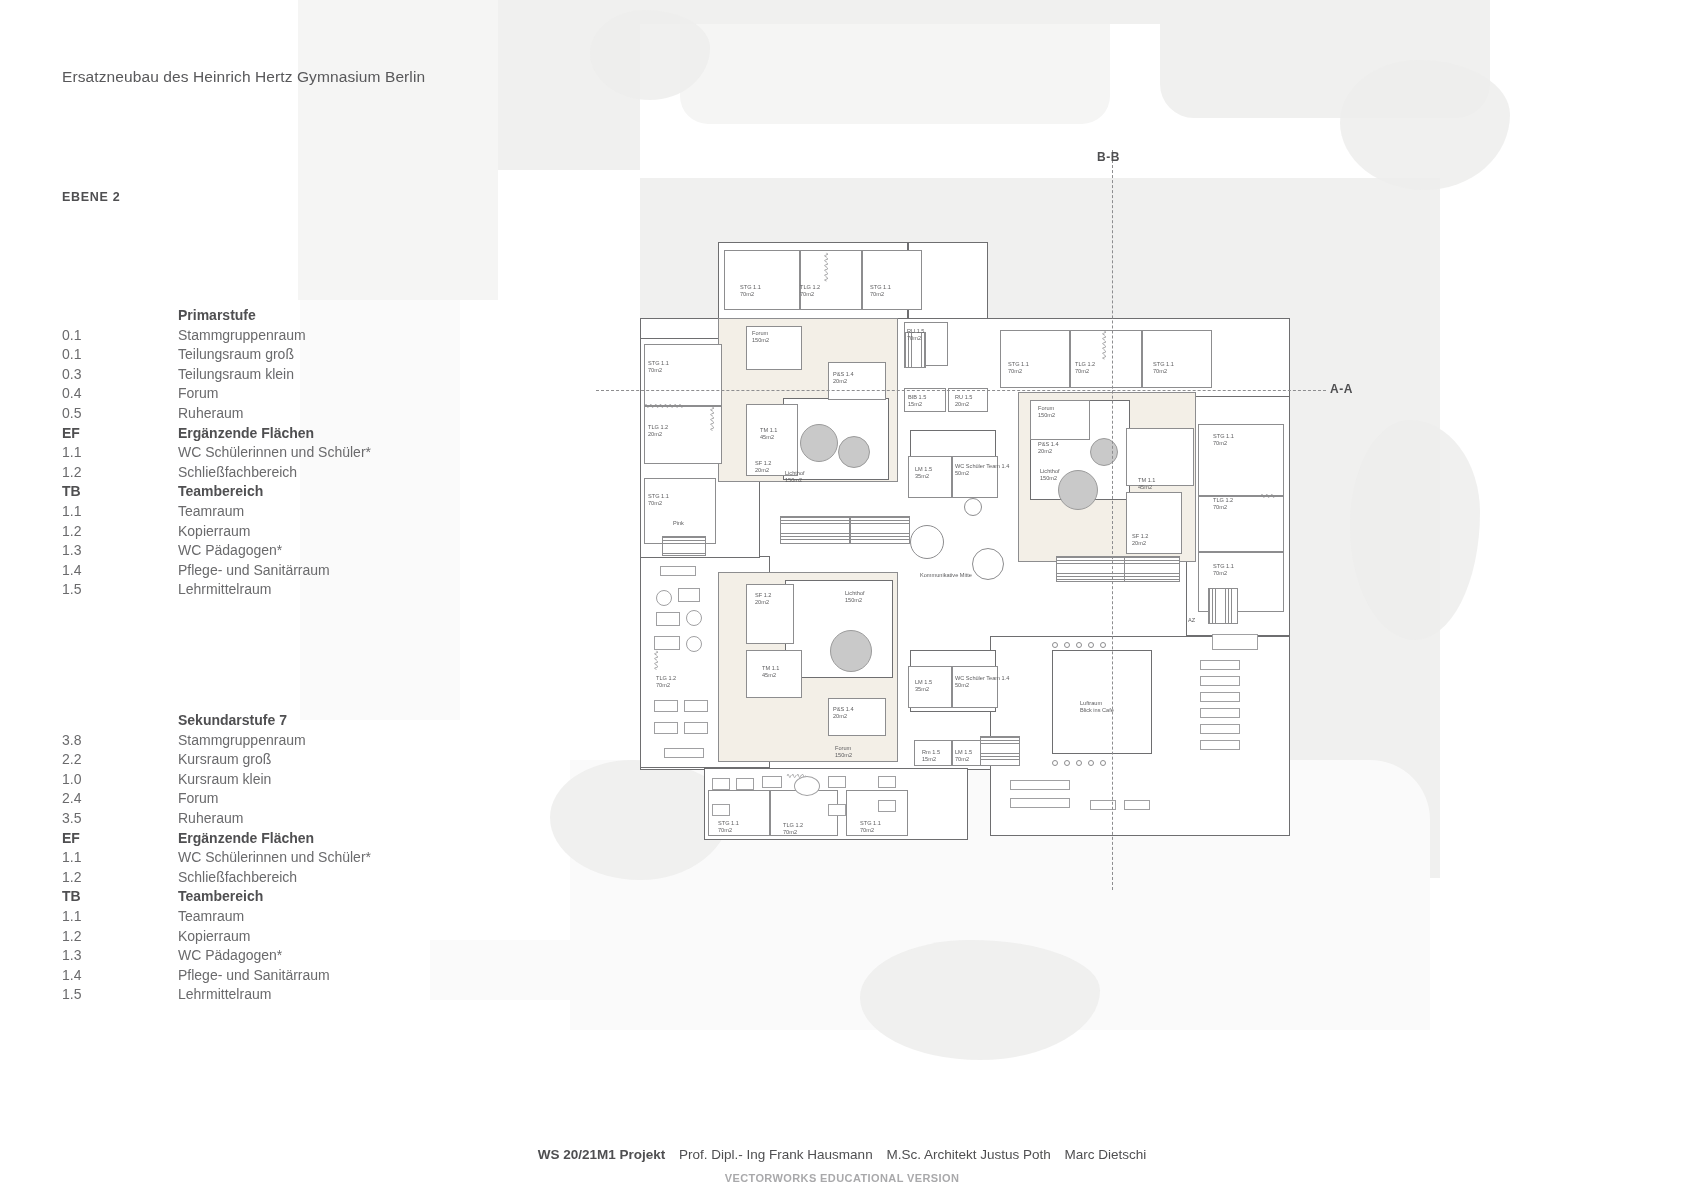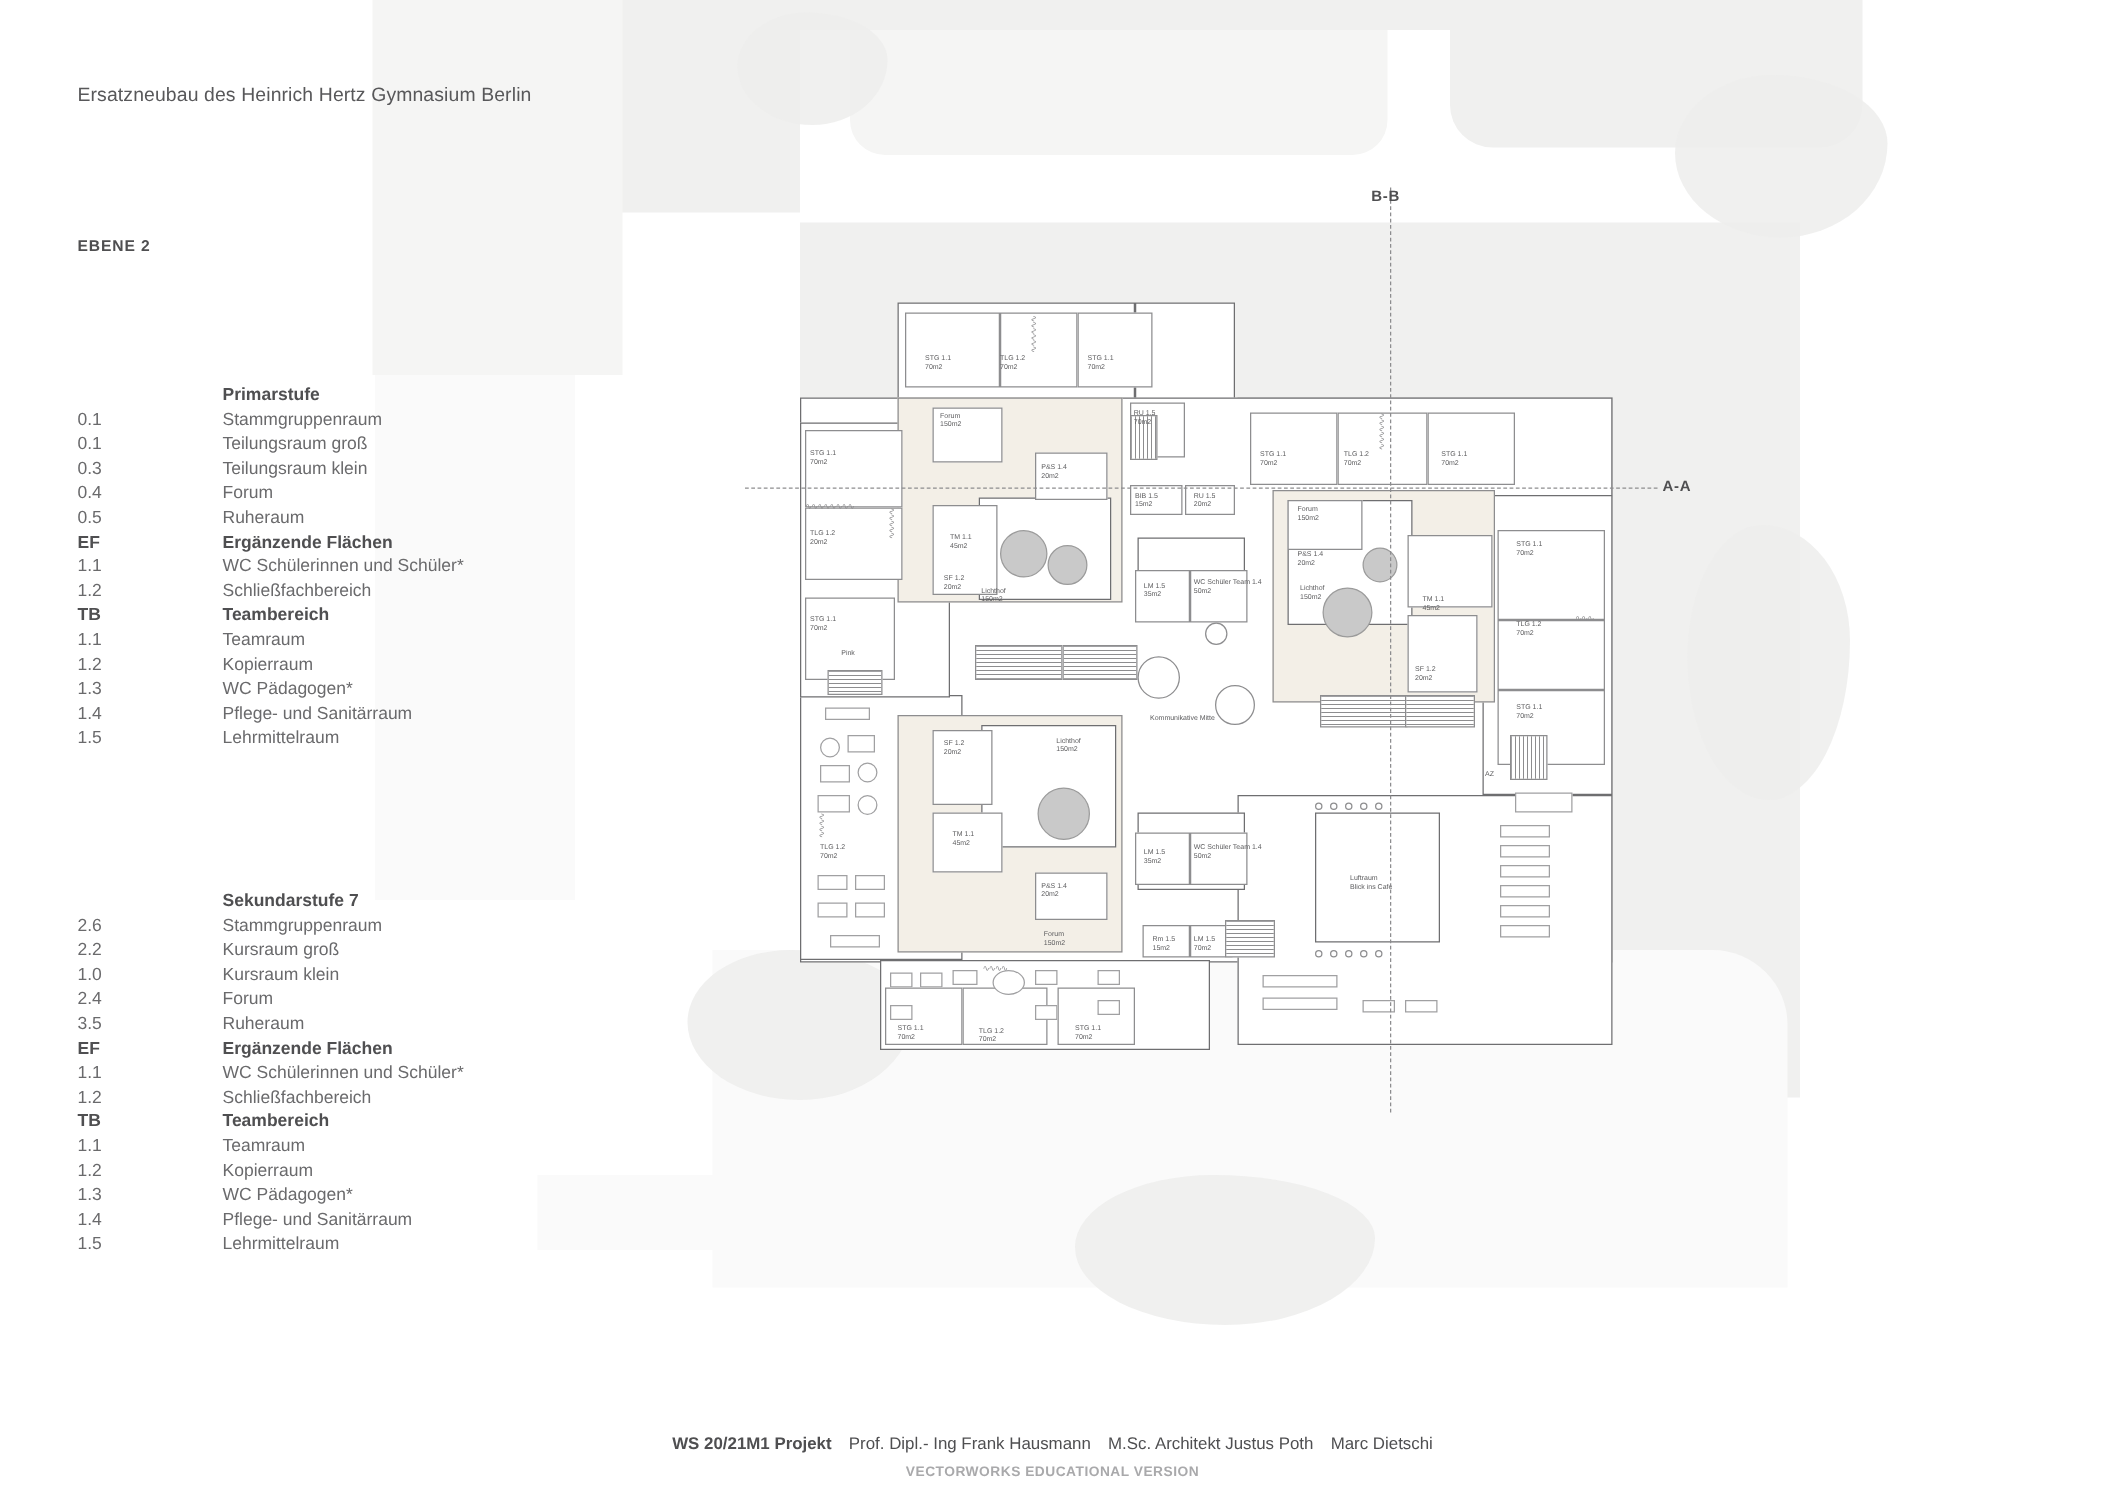--- a/index.html
+++ b/index.html
@@ -626,21 +626,21 @@
       </div>
   </div>
 
   <div class="legend sek">
     <div class="legend-row head">
       <div class="code"></div>
       <div class="label">Sekundarstufe 7</div>
     </div>
     <div id="legend-sek-rows">
         <div class="legend-row">
-          <div class="code">2.6</div>
+          <div class="code">3.8</div>
           <div class="label">Stammgruppenraum</div>
         </div>
         <div class="legend-row">
           <div class="code">2.2</div>
           <div class="label">Kursraum groß</div>
         </div>
         <div class="legend-row">
           <div class="code">1.0</div>
           <div class="label">Kursraum klein</div>
         </div>

